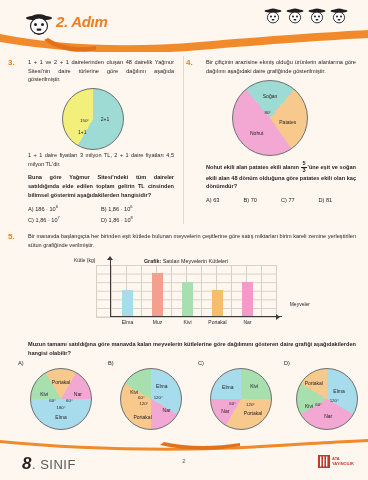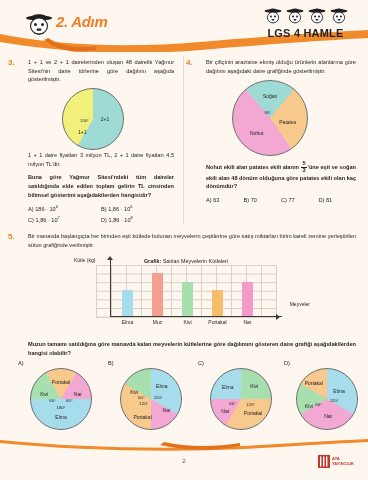--- a/index.html
+++ b/index.html
@@ -134,21 +134,20 @@
         </svg>
         <svg width="20" height="19" viewBox="0 0 20 19">
           <ellipse cx="10" cy="4" rx="8.5" ry="1.8" fill="#231f20"></ellipse>
             <path d="M5,4 C5,0.6 15,0.6 15,4 Z" fill="#231f20"></path>
           <ellipse cx="10" cy="10.5" rx="5.6" ry="5.4" fill="#fff" stroke="#231f20" stroke-width=".9"></ellipse>
           <circle cx="8" cy="9.5" r="1" fill="#231f20"></circle>
             <circle cx="12" cy="9.5" r="1" fill="#231f20"></circle>
           <rect x="8.6" y="12" width="2.8" height="1.5" rx=".7" fill="#231f20"></rect>
         </svg>
       </div>
-      <div class="lgs-text">LGS 4 HAMLE</div>
     </div>
   </div>
 
   <div class="vdiv"></div>
 
   <div class="q" style="left:14px;top:58px;width:160px;">
     <div class="qnum" style="left:-6px;top:0;">3.</div>
     <div class="qtext" style="margin-left:14px;">1 + 1 ve 2 + 1 dairelerinden oluşan 48 dairelik Yağmur Sitesi'nin daire türlerine göre dağılımı aşağıda gösterilmiştir.</div>
 
     <div style="position:relative;width:160px;height:64px;margin-top:3px;">
@@ -317,20 +316,23 @@
       </div>
     </div>
   </div>
 
   <div class="footer">
     <svg class="foot-swoosh" viewBox="0 0 368 14" preserveAspectRatio="none">
       <path d="M0,2 C80,10 180,12 260,7 C310,4 345,2 368,1 L368,4 C345,5 310,7 262,10 C180,15 80,13 0,5 Z" fill="#f08a2b"></path>
       <path d="M160,7 C185,13 215,13 240,8 L240,5 C215,9 186,9 164,4 Z" fill="#e3711a"></path>
     </svg>
 
+    <div class="sinif">
+      <b>8</b><span>. SINIF</span>
+    </div>
 
     <div class="pageno">2</div>
 
     <div class="publisher">
       <svg width="12" height="13" viewBox="0 0 12 13">
         <rect x="0" y="0" width="12" height="13" fill="#c0392b"></rect>
         <rect x="2" y="1.5" width="1.4" height="10" fill="#fff"></rect>
         <rect x="5" y="1.5" width="1.4" height="10" fill="#fff"></rect>
         <rect x="8" y="1.5" width="1.4" height="10" fill="#fff"></rect>
       </svg>

